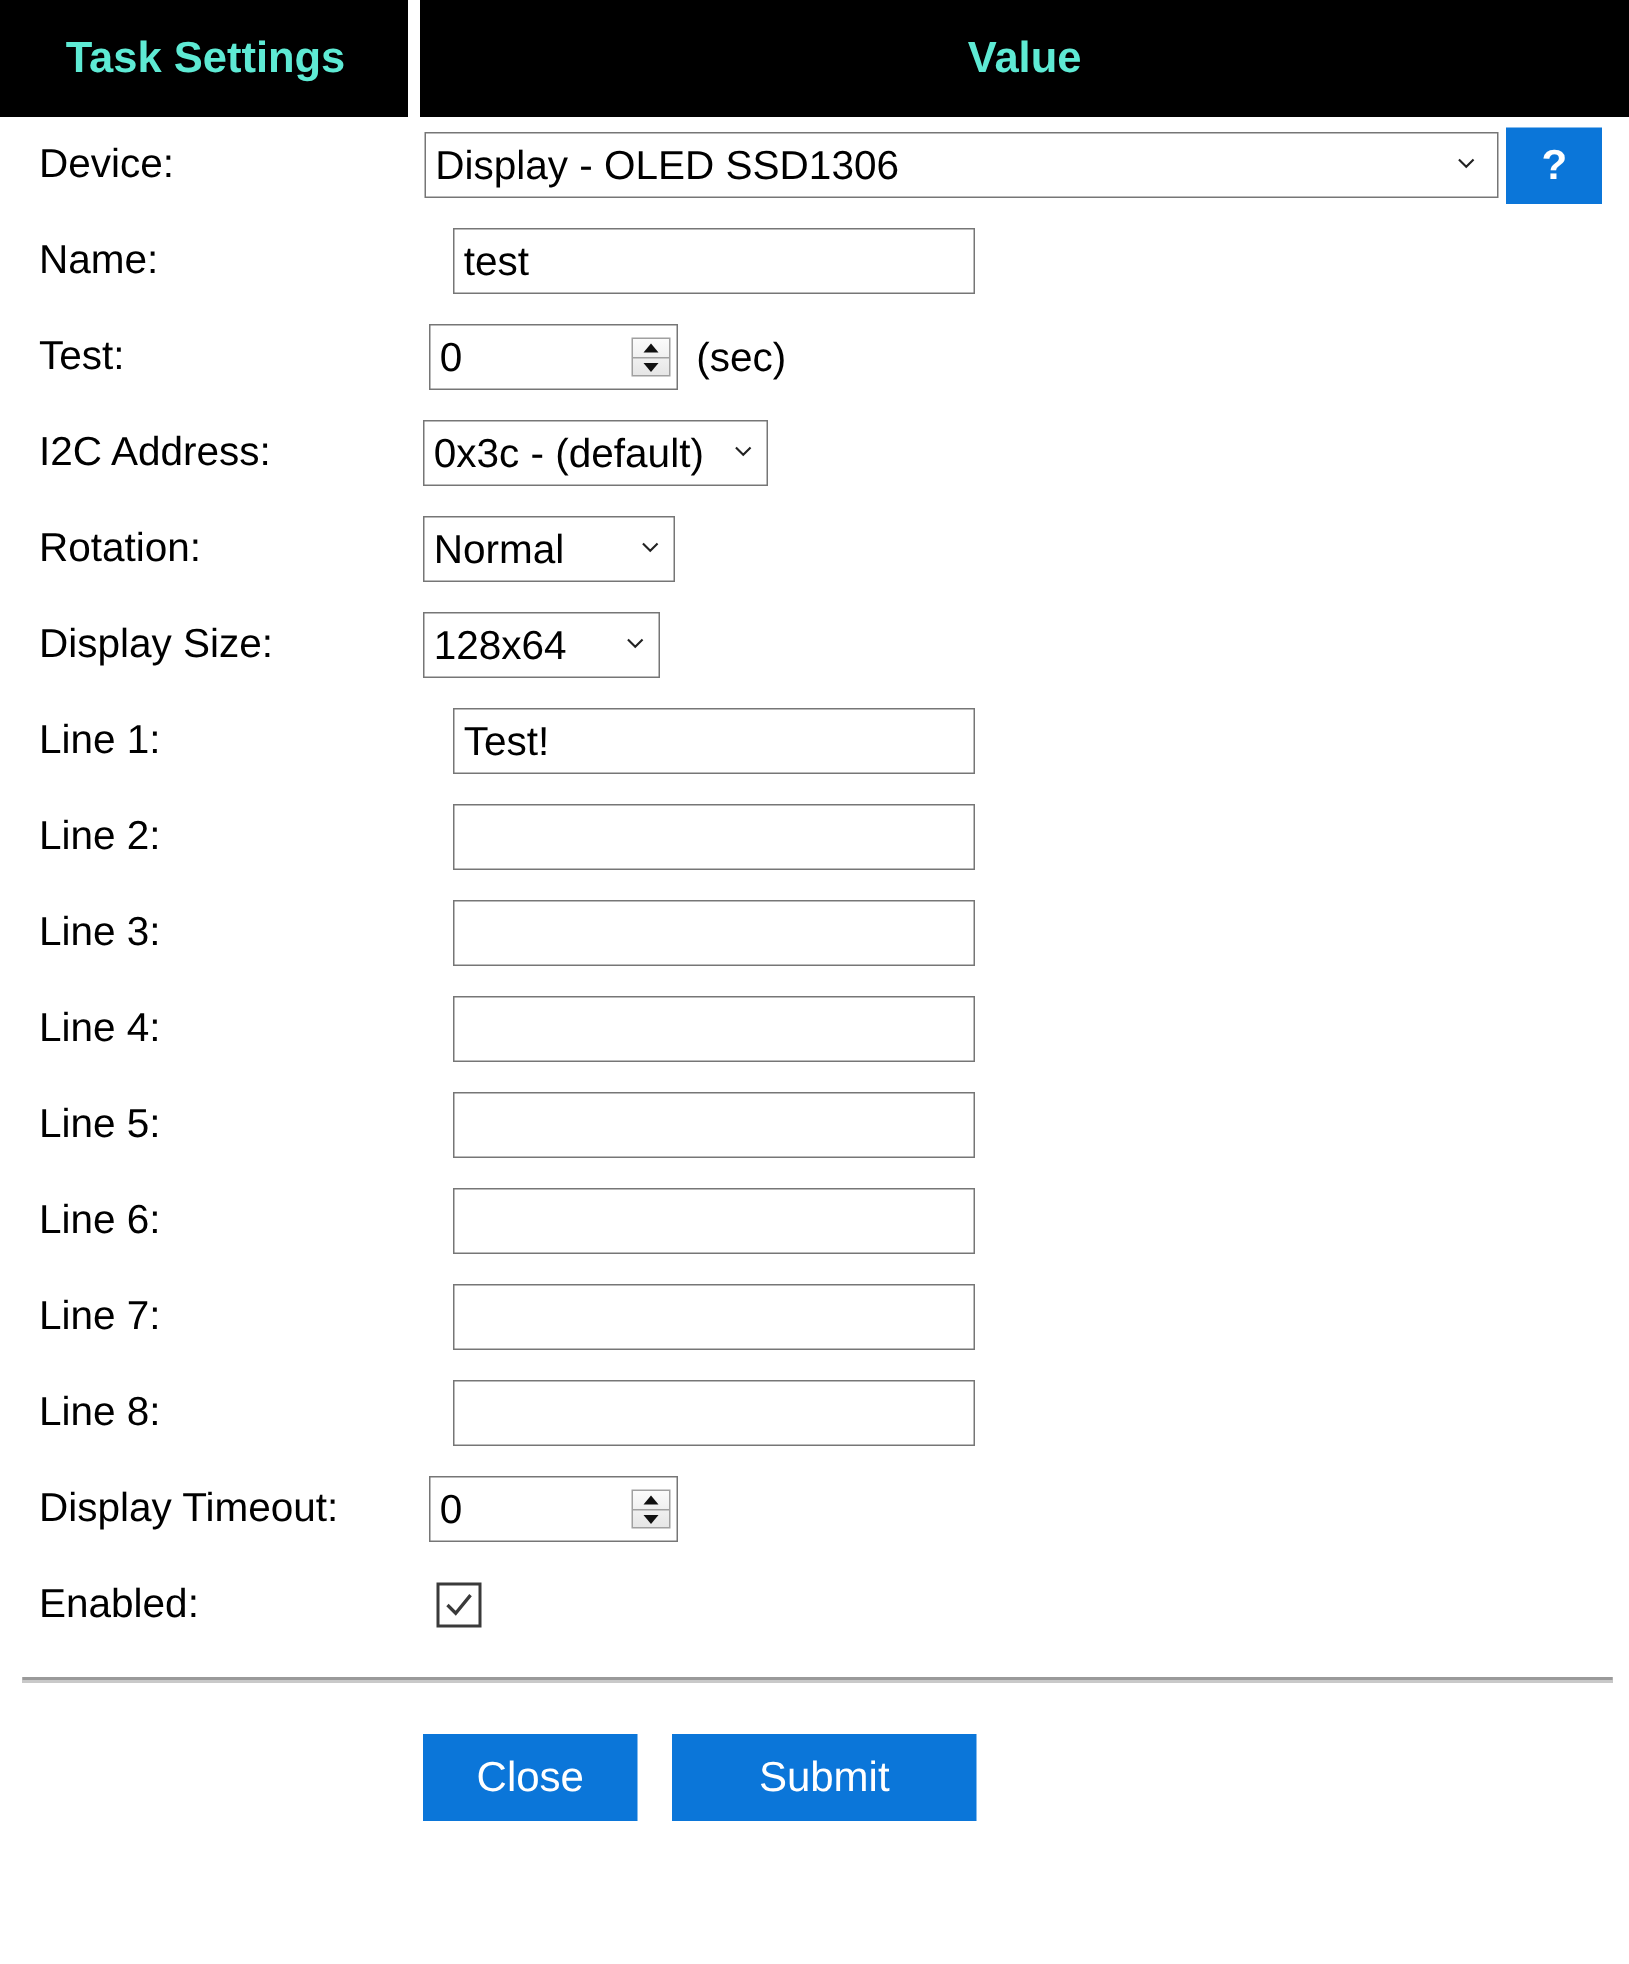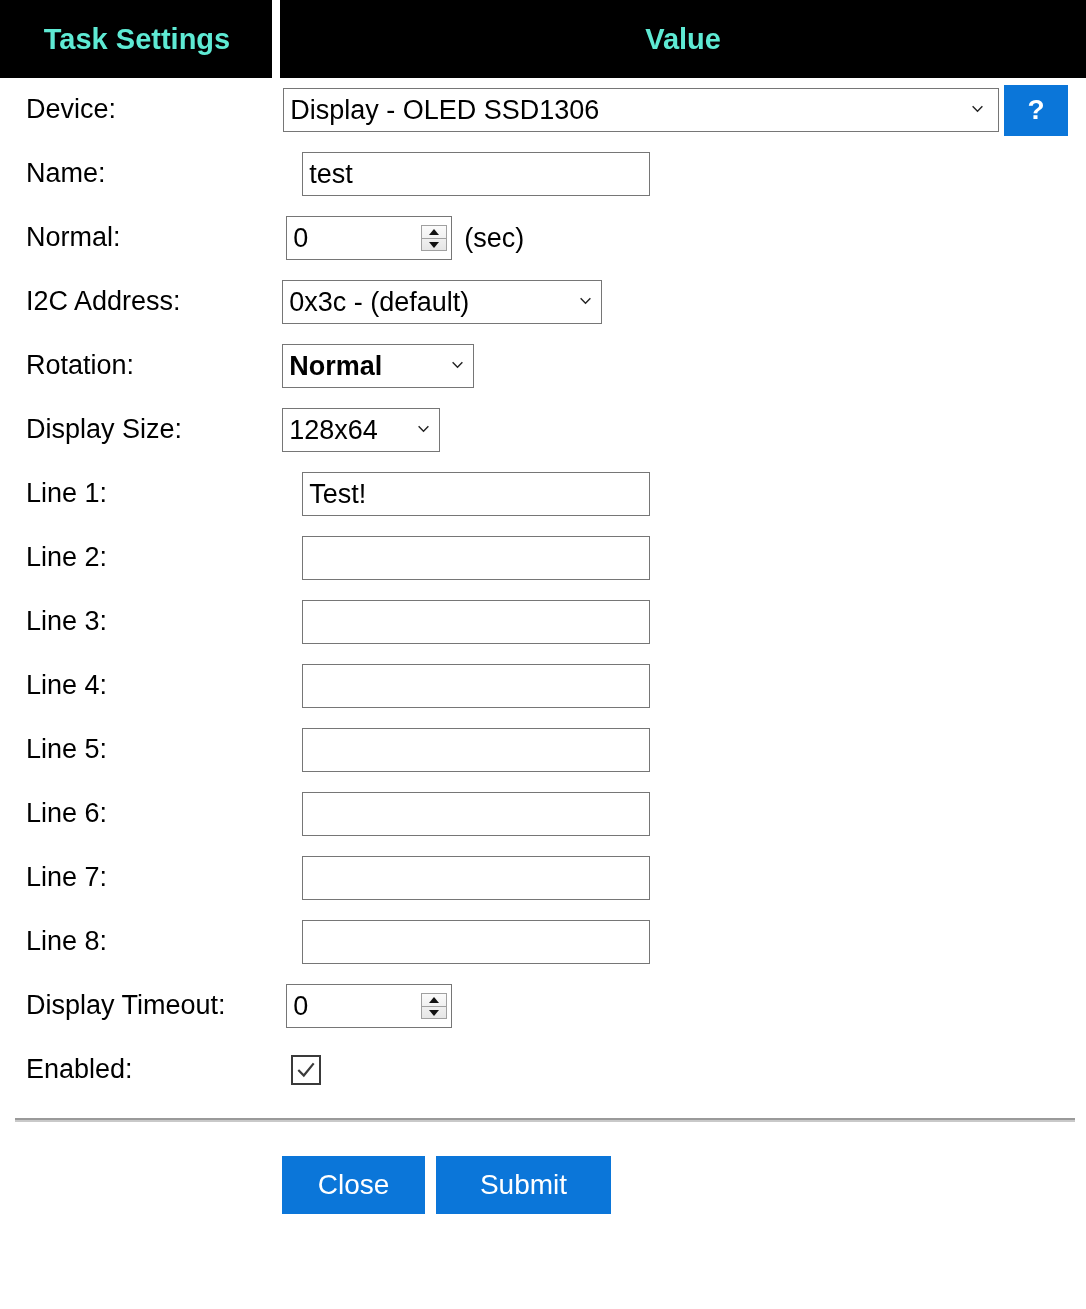--- a/index.html
+++ b/index.html
@@ -109,22 +109,22 @@
     pointer-events: none;
   }
   .chev svg { display: block; }
 
   .device-select {
     width: 716px;
     margin-left: 3px;
   }
   .device-select .chev { right: 14px; }
 
-  .i2c-select  { width: 320px; align-items: center; }
-  .rot-select  { width: 192px; font-weight: bold; }
+  .i2c-select  { width: 230px; align-items: center; }
+  .rot-select  { width: 168px; }
   .size-select { width: 158px; }
   .btn-select  { width: 272px; }
 
   
   .spinner {
     position: relative;
     display: inline-block;
     width: 166px;
     margin-left: 6px;
   }
@@ -202,34 +202,34 @@
     height: 4px;
     border: 0;
     border-top: 2px solid #9a9a9a;
     border-bottom: 2px solid #c9c9c9;
     background: #8e8e8e;
   }
   .footer-btns {
     margin-top: 34px;
     padding-left: 282px;
     display: flex;
-    gap: 11px;
+    gap: 23px;
   }
   .action-btn {
     background: #0b76d9;
     color: #ffffff;
     border: none;
     font-family: "Liberation Sans", sans-serif;
     font-size: 28px;
     height: 58px;
     cursor: pointer;
     padding: 0;
   }
   .btn-close  { width: 143px; }
-  .btn-submit { width: 175px; }
+  .btn-submit { width: 203px; }
 </style>
 </head>
 <body>
 
 <table class="settings-table">
   <thead>
     <tr class="thead-row">
       <th class="th th-label">Task Settings</th>
       <th class="th-gap"></th>
       <th class="th th-value">Value</th>
@@ -259,21 +259,21 @@
       <td class="cell-label">Name:</td>
       <td class="cell-gap"></td>
       <td class="cell-value">
         <div class="value-wrap">
           <input class="ctl text-input name-input" type="text" value="test" style="">
         </div>
       </td>
     </tr>
 
     <tr class="row">
-      <td class="cell-label">Normal:</td>
+      <td class="cell-label">Test:</td>
       <td class="cell-gap"></td>
       <td class="cell-value">
         <div class="value-wrap">
           <span class="spinner">
             <input class="ctl num" type="text" value="0" style="">
             <span class="spin-arrows">
               <span class="sa">
                   <span class="tri tri-up"></span>
                 </span>
               <span class="sa">

